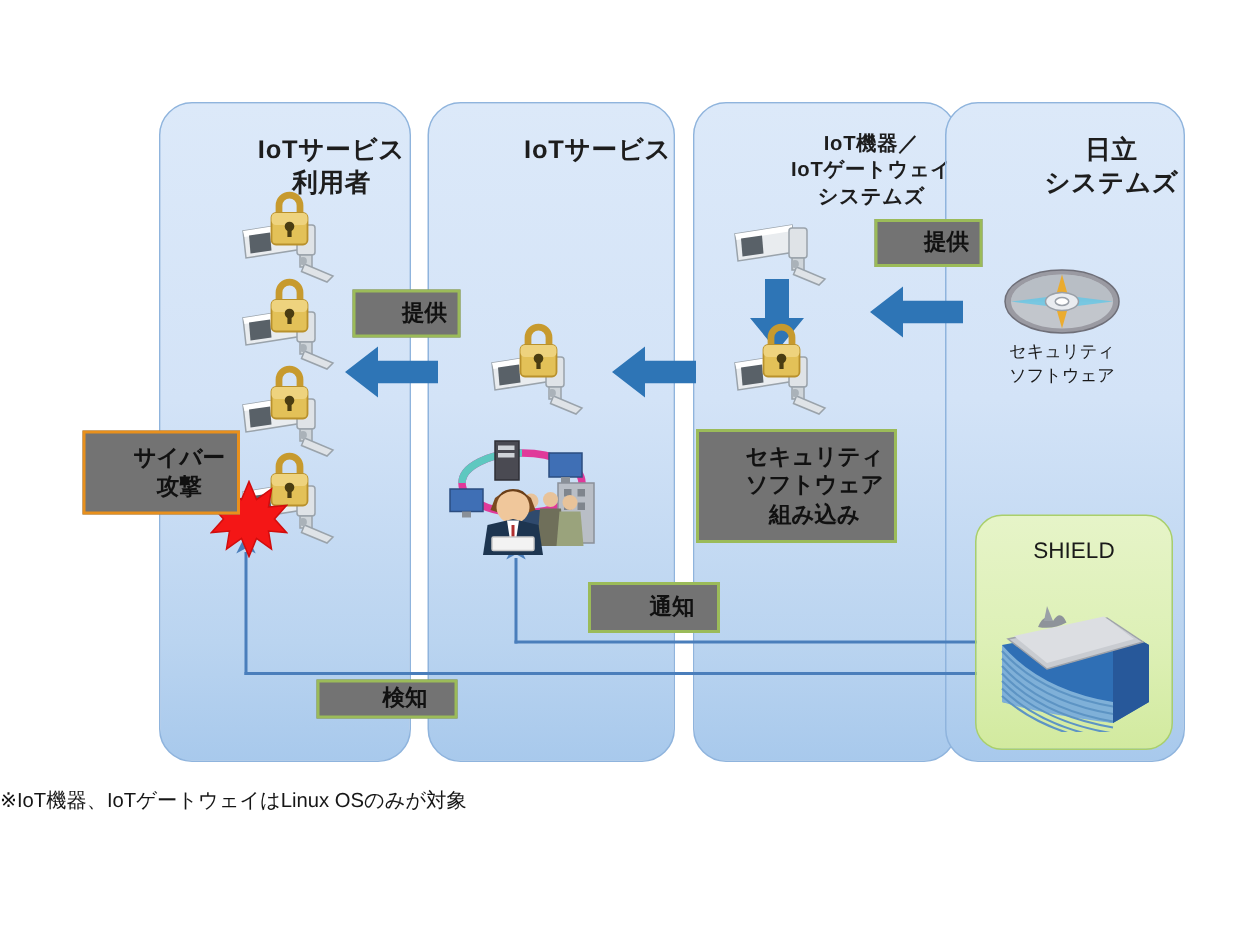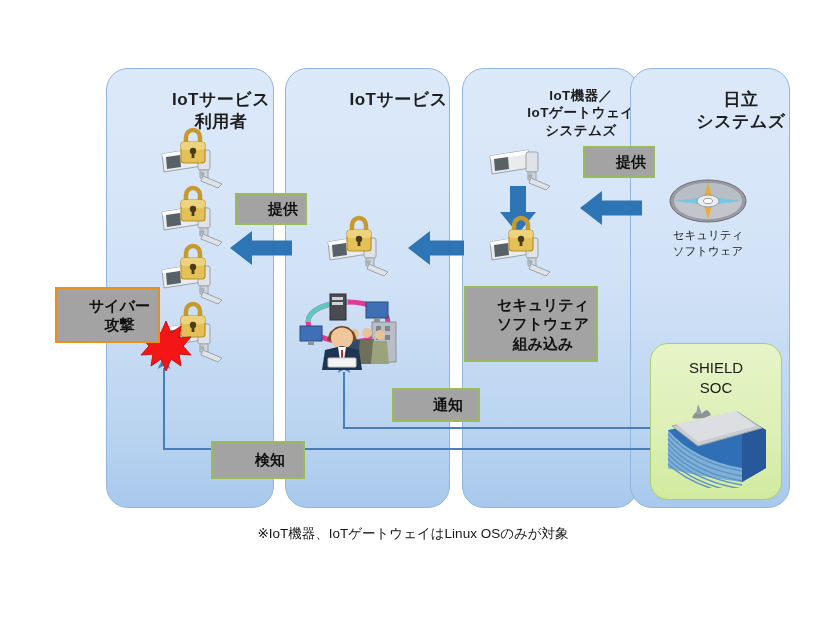--- a/index.html
+++ b/index.html
@@ -40,21 +40,21 @@
     line-height: 1.28;
     letter-spacing: 0.5px;
     margin-left: 31px;
   }
   .lane-title.big { font-size: 17px; top: 20px; }
   .lane-title.small { font-size: 13.5px; top: 18px; }
 
   
   .label-box {
     position: absolute;
-    background: #a3a3a3;
+    background: #737373;
     border: 2px solid #9bbb59;
     box-sizing: border-box;
     display: flex;
     align-items: center;
     justify-content: center;
     font-weight: bold;
     color: #111;
     text-align: center;
     line-height: 1.3;
     padding-left: 24px;
@@ -103,21 +103,21 @@
     line-height: 1.35;
     color: #1a1a1a;
     font-weight: normal;
   }
 
   
   .footnote {
     position: absolute;
     left: 0;
     width: 100%;
-    text-align: center;
+    text-align: left;
     font-size: 13.5px;
     color: #161616;
   }
 </style>
 </head>
 <body>
 
 <div id="canvas">
 
   <div class="lane" style="left:106px; top:68px; width:168px; height:440px;">
@@ -238,21 +238,21 @@
 
   <svg class="icon-wrap" style="left:140px; top:320px; width:52px; height:52px;" viewBox="0 0 52 52">
     <path d="M26 1 L31 13 L41 6 L39 18 L51 17 L43 26 L51 35 L39 34 L41 46 L31 39 L26 51 L21 39 L11 46 L13 34 L1 35 L9 26 L1 17 L13 18 L11 6 L21 13 Z" fill="#f41616" stroke="#d00d0d" stroke-width="1"></path>
   </svg>
 
   <div class="label-box orange" style="left:55px; top:287px; width:105px; height:56px; font-size:15px; flex-direction:column;">
     <div>サイバー</div>
     <div>攻撃</div>
   </div>
 
-  <div class="label-box" style="left:211px; top:441px; width:94px; height:38px; font-size:15px;">検知</div>
+  <div class="label-box" style="left:211px; top:453px; width:94px; height:26px; font-size:15px;">検知</div>
 
   <svg class="arrow-left" style="left:230px; top:228px; width:62px; height:40px;" viewBox="0 0 62 40">
     <path d="M0 20 L22 3 L22 12.5 L62 12.5 L62 27.5 L22 27.5 L22 37 Z" fill="#2e75b6"></path>
   </svg>
   <div class="label-box" style="left:235px; top:193px; width:72px; height:32px; font-size:15px;">提供</div>
 
   <svg class="icon-wrap" style="left:322px; top:226px; width:76px; height:54px;" viewBox="0 0 76 54">
     <g>
       <path d="M6 16 L44 10 L46 28 L8 34 Z" fill="#e9ecef" stroke="#9aa3ab" stroke-width="1"></path>
       <path d="M6 16 L44 10 L44 14 L7 20 Z" fill="#ffffff"></path>
@@ -376,21 +376,20 @@
     <ellipse cx="40" cy="23" rx="4.5" ry="2.6" fill="#ffffff" stroke="#9aa0a8" stroke-width="1"></ellipse>
   </svg>
   <div class="cap" style="left:648px; top:228px; width:120px;">
     <div>セキュリティ</div>
     <div>ソフトウェア</div>
   </div>
 
   <div class="soc-box" style="left:650px; top:343px; width:132px; height:157px;">
     <div class="soc-title">
       <div>SHIELD</div>
-      <div>SOC</div>
     </div>
   </div>
   <svg class="icon-wrap" style="left:658px; top:396px; width:118px; height:92px;" viewBox="0 0 118 92">
 
     <path d="M10 34 L84 20 L108 34 L108 72 L84 86 L10 72 Z" fill="#2f6fb5"></path>
     <path d="M84 20 L108 34 L108 72 L84 86 Z" fill="#27589a"></path>
 
     <path d="M10 34 q26 30 74 38 L84 86 q-48 -6 -74 -14 Z" fill="#7fb0d8"></path>
     <g stroke="#5d94c4" stroke-width="1.4" fill="none">
       <path d="M10 38 q26 29 74 37"></path>

